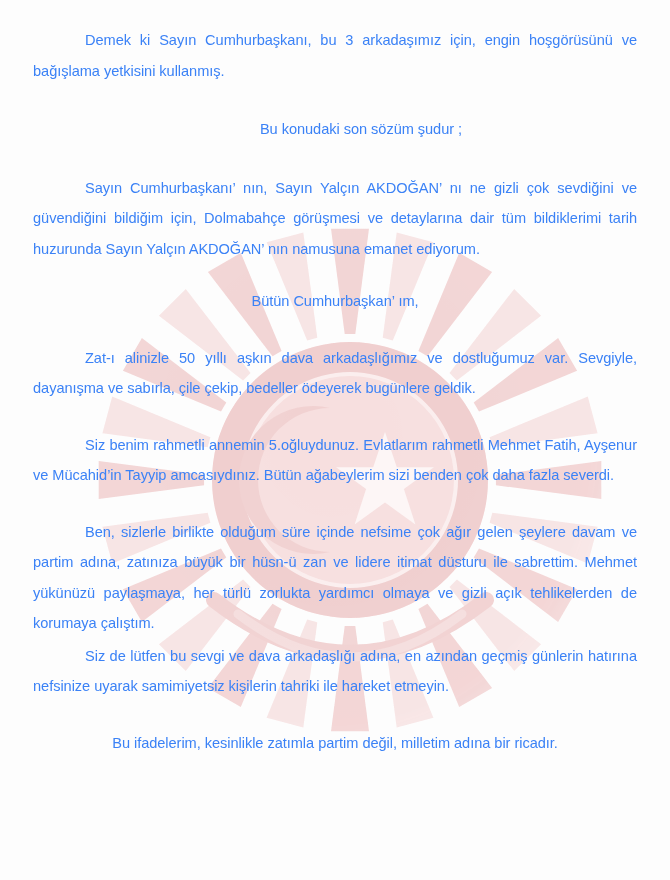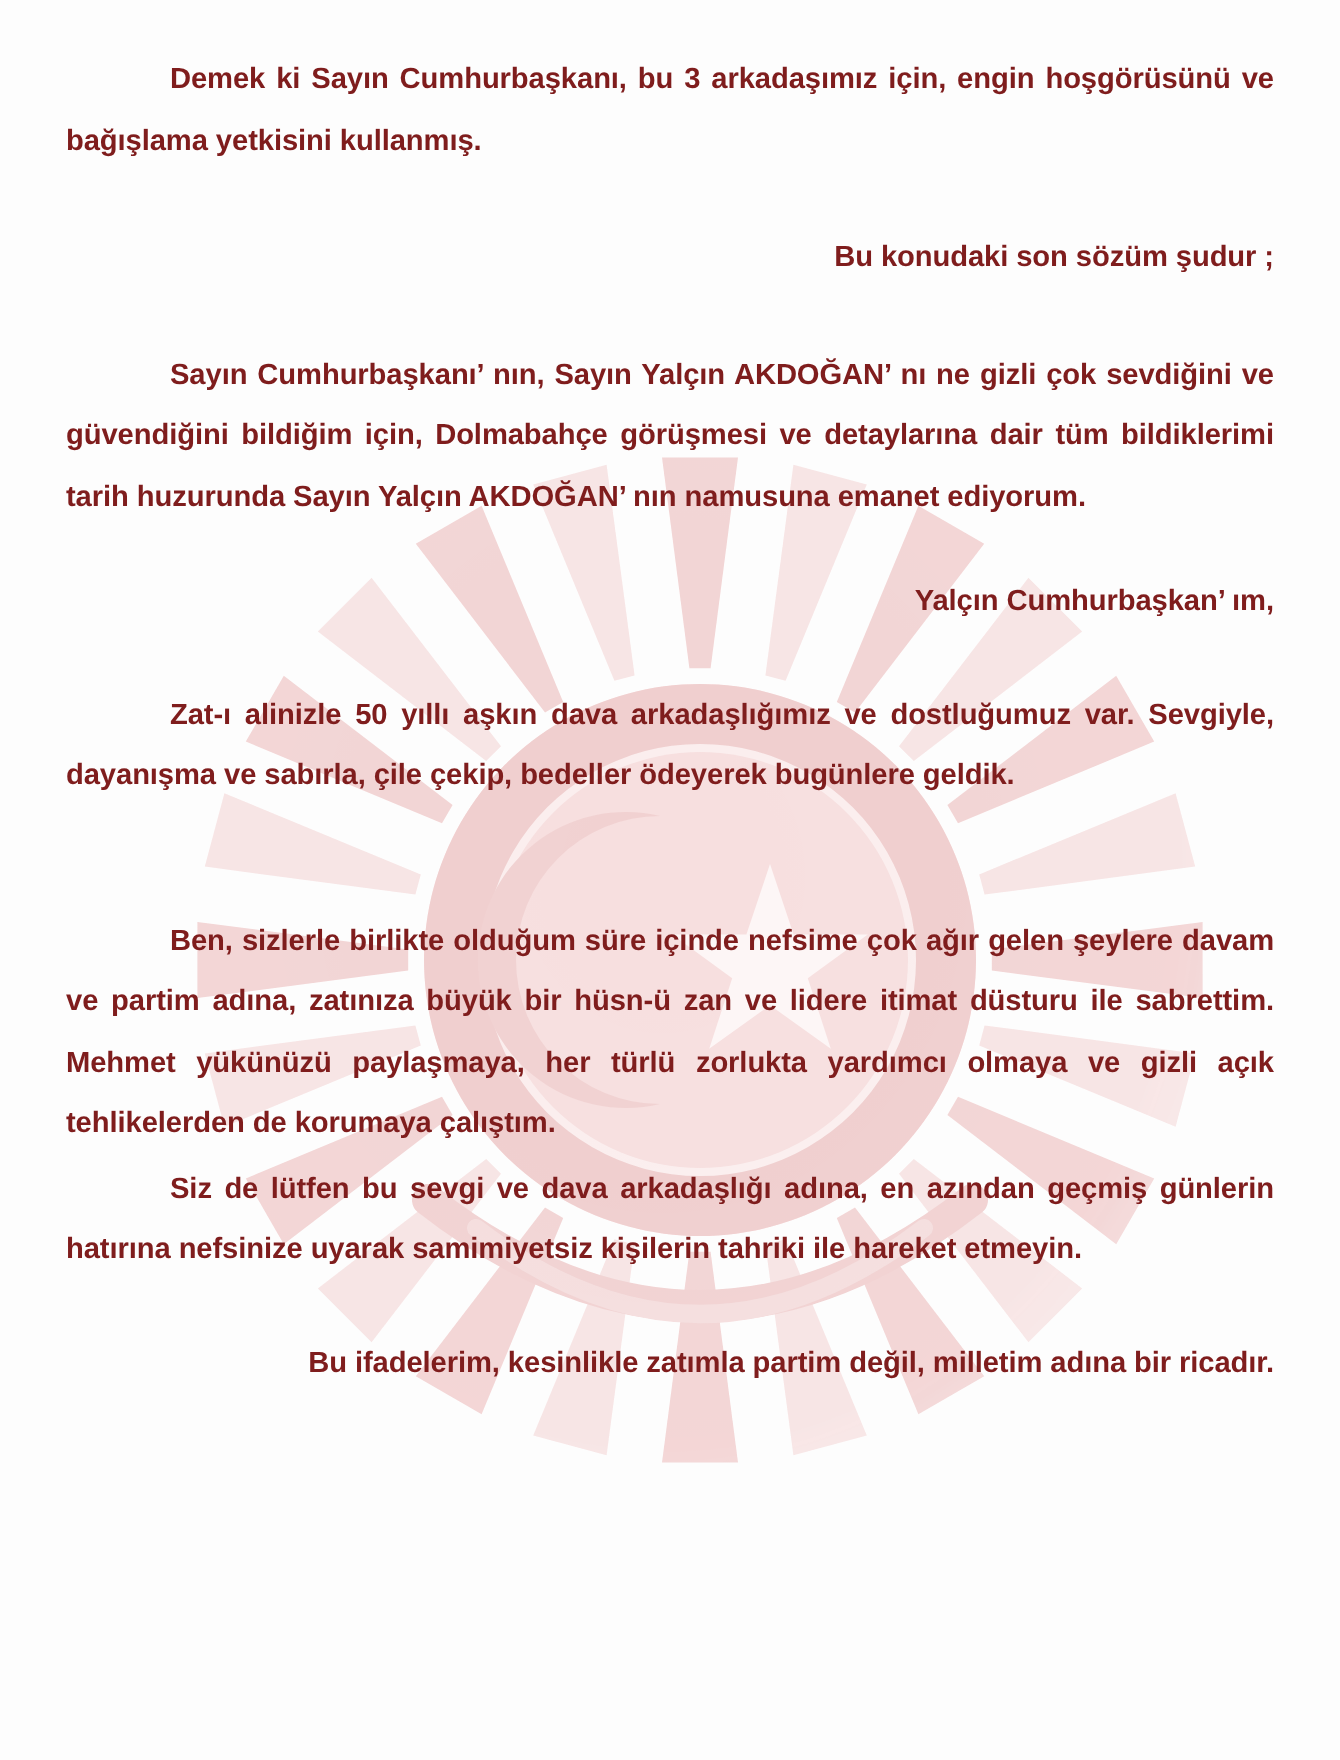--- a/index.html
+++ b/index.html
@@ -36,30 +36,30 @@
     left: 33px;
     top: 25px;
     width: 604px;
     z-index: 2;
   }
 
   p.para {
     margin: 0 0 0 0;
     font-size: 14.6px;
     line-height: 30.5px;
-    font-weight: bold;
-    color: #7f1d1d;
+    font-weight: normal;
+    color: #3b82f6;
     text-align: justify;
     text-justify: inter-word;
     letter-spacing: -0.05px;
     word-spacing: 0px;
     text-indent: 52px;
   }
   p.para.flush { text-indent: 0; }
-  p.para.tight { text-align: right; }
+  p.para.tight { text-align: center; }
 
   
   .gap-28 { height: 28px; }
   .gap-26 { height: 26px; }
   .gap-22 { height: 22px; }
   .gap-2  { height: 2px; }
 </style>
 </head>
 <body>
 
@@ -141,28 +141,29 @@
     <div class="gap-28"></div>
 
     <p class="para tight">Bu konudaki son sözüm şudur ;</p>
 
     <div class="gap-28"></div>
 
     <p class="para">Sayın Cumhurbaşkanı’ nın, Sayın Yalçın AKDOĞAN’ nı ne gizli çok sevdiğini ve güvendiğini bildiğim için, Dolmabahçe görüşmesi ve detaylarına dair tüm bildiklerimi tarih huzurunda Sayın Yalçın AKDOĞAN’ nın namusuna emanet ediyorum.</p>
 
     <div class="gap-22"></div>
 
-    <p class="para tight flush">Yalçın Cumhurbaşkan’ ım,</p>
+    <p class="para tight flush">Bütün Cumhurbaşkan’ ım,</p>
 
     <div class="gap-26"></div>
 
     <p class="para">Zat-ı alinizle 50 yıllı aşkın dava arkadaşlığımız ve dostluğumuz var. Sevgiyle, dayanışma ve sabırla, çile çekip, bedeller ödeyerek bugünlere geldik.</p>
 
     <div class="gap-26"></div>
 
+    <p class="para">Siz benim rahmetli annemin 5.oğluydunuz. Evlatlarım rahmetli Mehmet Fatih, Ayşenur ve Mücahid’in Tayyip amcasıydınız. Bütün ağabeylerim sizi benden çok daha fazla severdi.</p>
 
     <div class="gap-26"></div>
 
     <p class="para">Ben, sizlerle birlikte olduğum süre içinde nefsime çok ağır gelen şeylere davam ve partim adına, zatınıza büyük bir hüsn-ü zan ve lidere itimat düsturu ile sabrettim. Mehmet yükünüzü paylaşmaya, her türlü zorlukta yardımcı olmaya ve gizli açık tehlikelerden de korumaya çalıştım.</p>
 
     <div class="gap-2"></div>
 
     <p class="para">Siz de lütfen bu sevgi ve dava arkadaşlığı adına, en azından geçmiş günlerin hatırına nefsinize uyarak samimiyetsiz kişilerin tahriki ile hareket etmeyin.</p>
 
     <div class="gap-26"></div>

